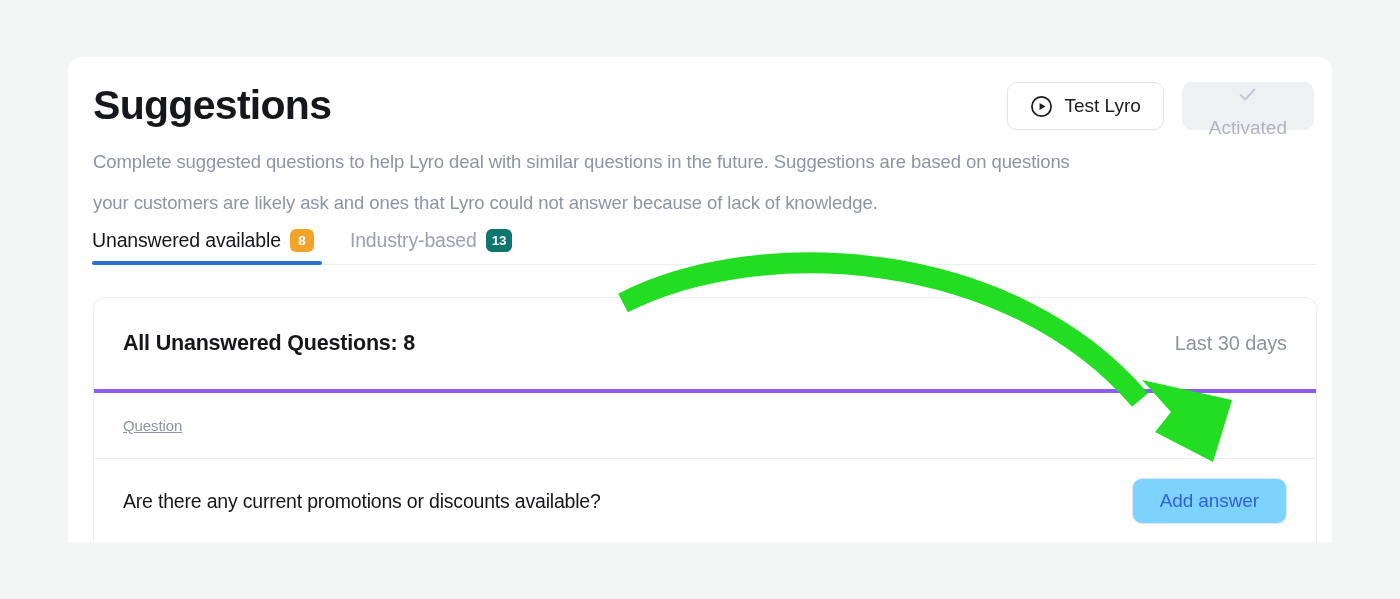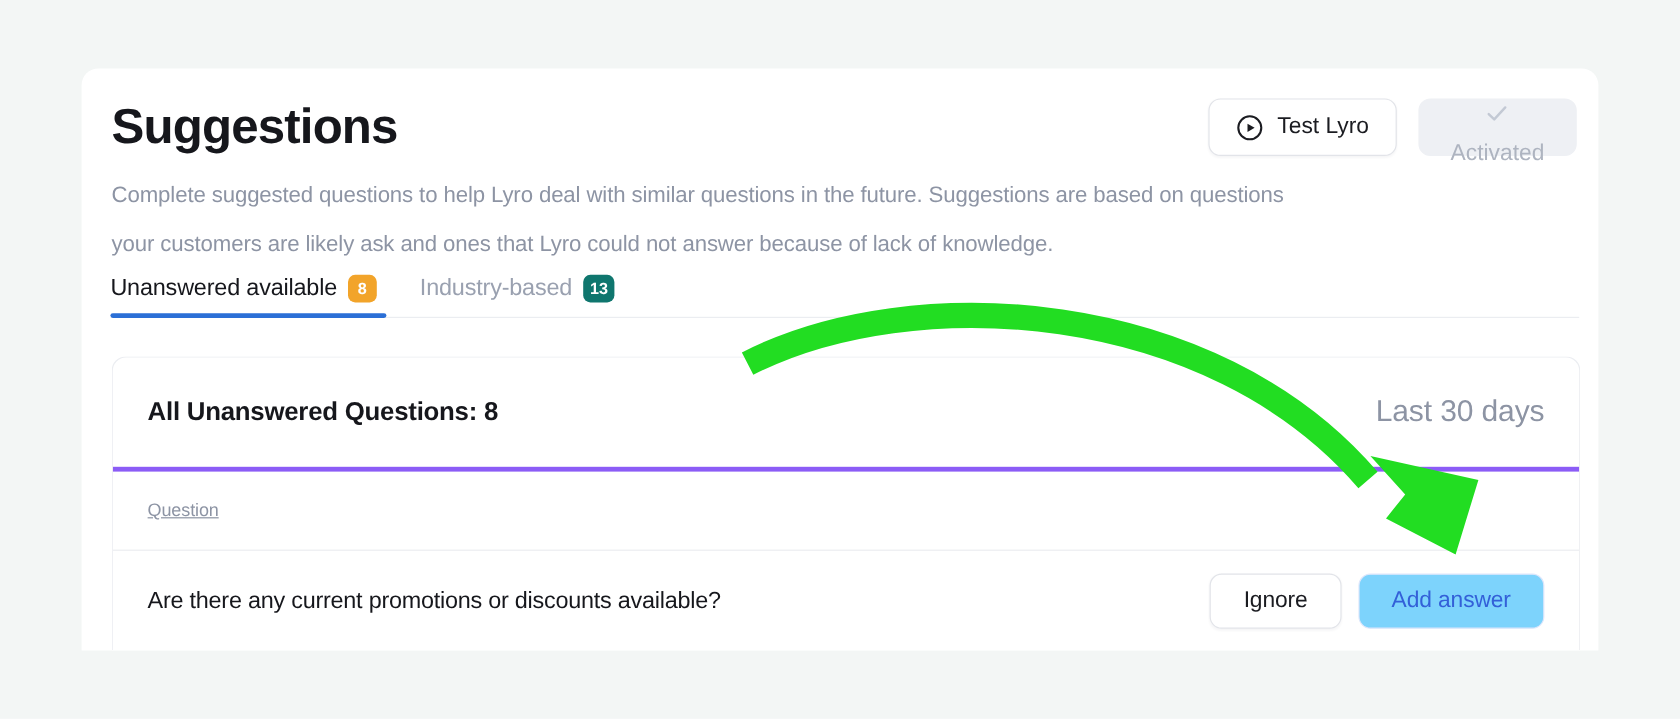--- a/index.html
+++ b/index.html
@@ -177,21 +177,21 @@
   }
 
   #table-summary-title {
     font-size: 21.5px;
     font-weight: 700;
     color: #16171c;
     letter-spacing: -0.2px;
   }
 
   #table-summary-period {
-    font-size: 25px;
+    font-size: 20px;
     color: #8d94a4;
     letter-spacing: -0.1px;
   }
 
   #table-column-header {
     height: 66px;
     display: flex;
     align-items: center;
     padding: 0 29px;
     border-bottom: 1px solid #ebedf1;
@@ -314,21 +314,20 @@
       <div id="table-summary-period">Last 30 days</div>
     </div>
 
     <div id="table-column-header">
       <div id="column-header-question">Question</div>
     </div>
 
     <div class="table-row">
       <div class="row-question-text">Are there any current promotions or discounts available?</div>
       <div class="row-actions">
-        <div class="row-btn" id="ignore-button">Ignore</div>
         <div class="row-btn" id="add-answer-button">Add answer</div>
       </div>
     </div>
 
   </div>
 
 </div>
 
 <svg id="annotation-arrow" viewBox="0 0 1400 599" xmlns="http://www.w3.org/2000/svg">
   <path d="M623 303 C 760 233, 1010 248, 1140 400" stroke="#22dd22" stroke-width="21" fill="none" stroke-linecap="butt"></path>

